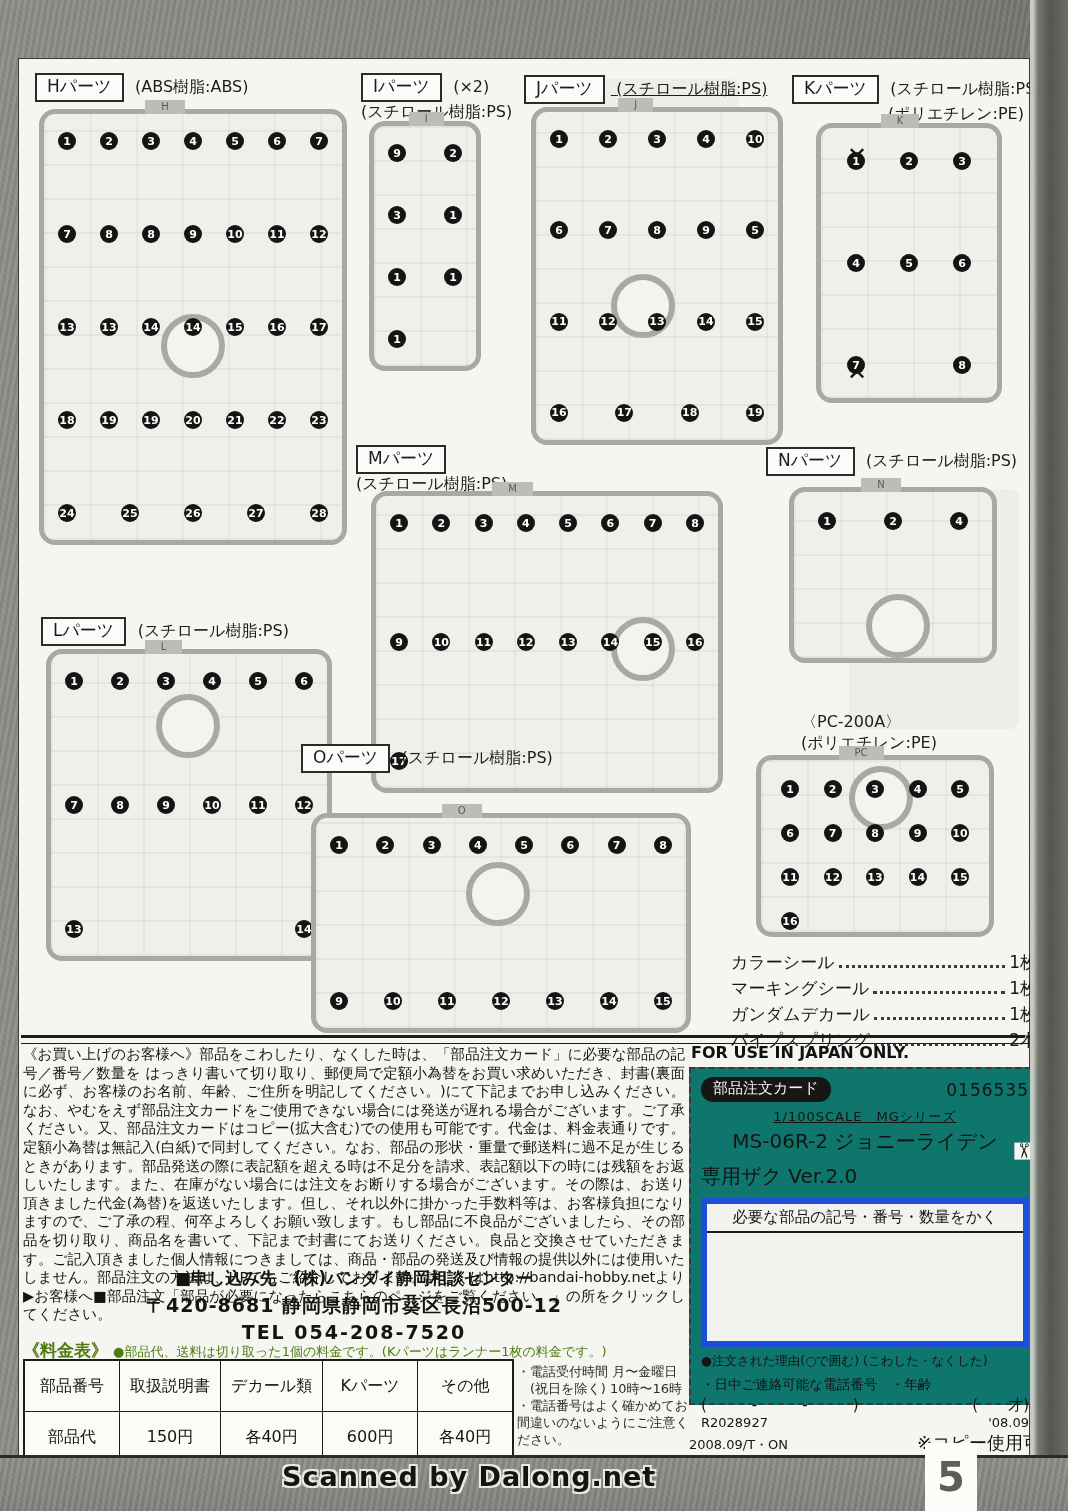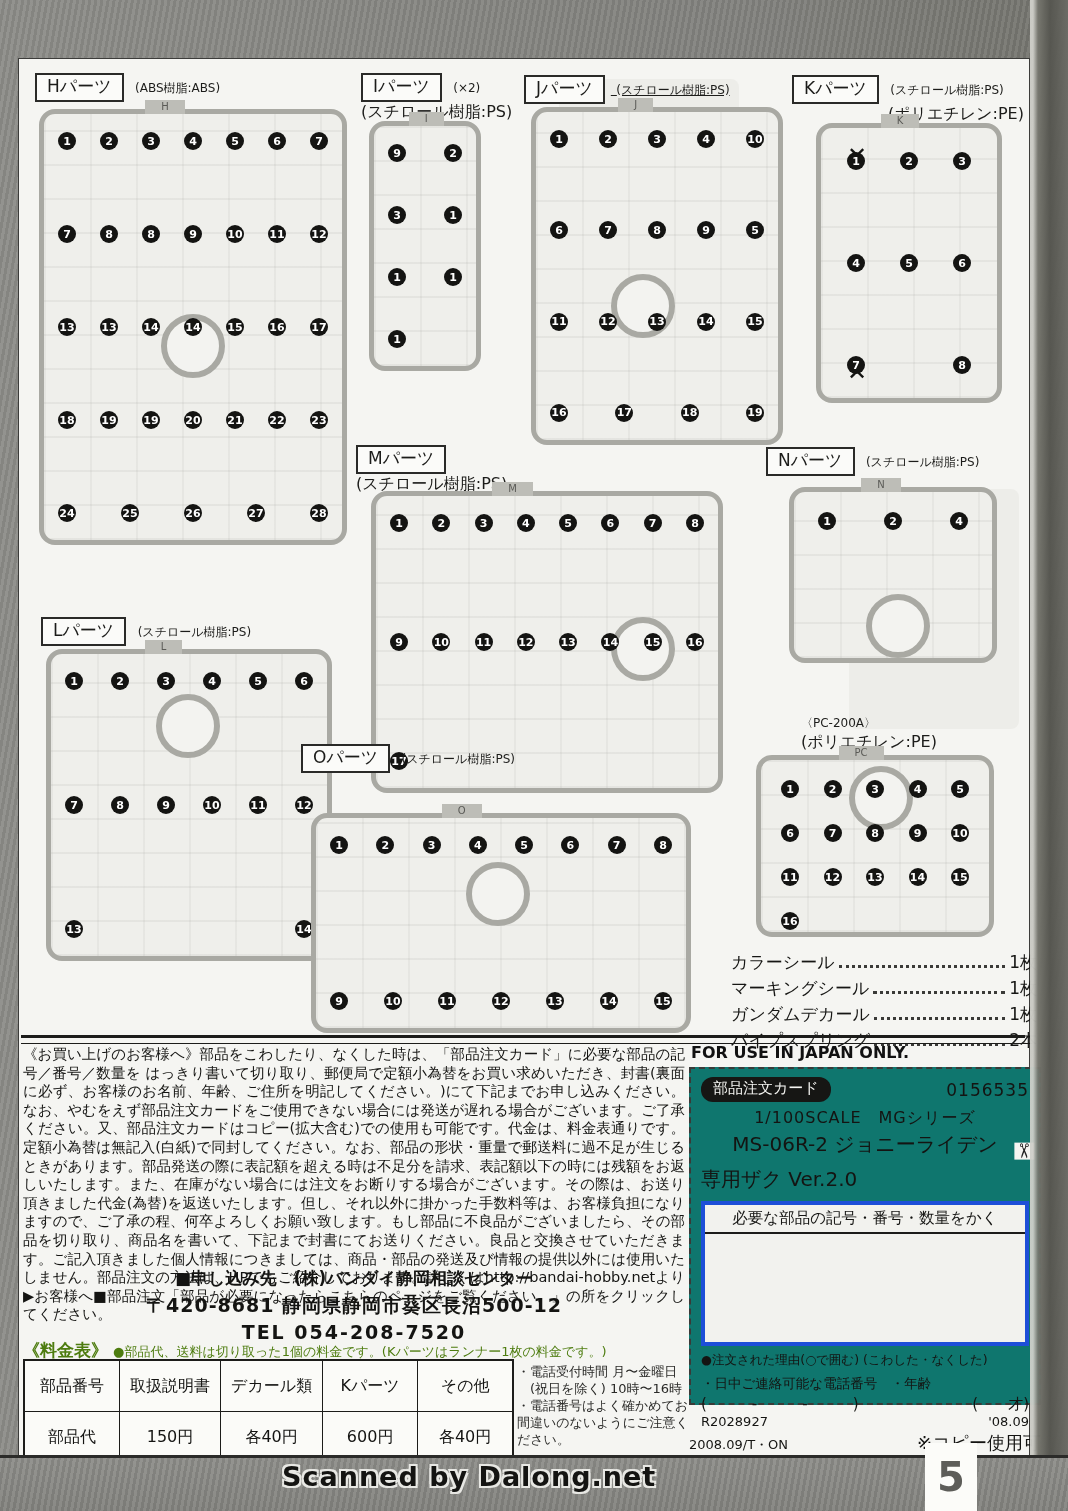--- a/index.html
+++ b/index.html
@@ -14,21 +14,21 @@
   #bottom-strip{position:absolute;left:0;top:1455px;width:1068px;height:56px;
     background:repeating-linear-gradient(100deg, rgba(255,255,255,.05) 0 3px, rgba(0,0,0,.07) 3px 6px),linear-gradient(#8e8e8a,#83837f);
     border-top:3px solid #2b2b29;}
   #page{position:absolute;left:18px;top:58px;width:1012px;height:1398px;
     background:#f5f5f2;border:1px solid #3c3c3a;box-sizing:border-box;}
 
   
   .runner-label{position:absolute;font-size:17px;color:#1c1c1a;white-space:nowrap;}
   .boxed{display:inline-block;border:2px solid #2a2a28;background:#fbfbf9;
     padding:0 10px 2px 10px;margin-right:6px;}
-  .mat{font-size:12px;}
+  .mat{font-size:16px;}
   .mat2{font-size:16px;display:block;}
   .frame{position:absolute;border:5px solid #a9a9a3;border-radius:16px;box-sizing:border-box;
     background:
       repeating-linear-gradient(0deg, rgba(150,150,145,.12) 0 2px, transparent 2px 34px),
       repeating-linear-gradient(90deg, rgba(150,150,145,.10) 0 2px, transparent 2px 46px),
       #efefeb;}
   .tab{position:absolute;top:-14px;left:34%;background:#bdbdb7;color:#5a5a56;
     font-size:10px;line-height:12px;padding:1px 16px;}
   .ring{position:absolute;width:64px;height:64px;border:6px solid #a9a9a3;border-radius:50%;
     background:#f3f3f0;box-sizing:border-box;}
@@ -68,24 +68,24 @@
     line-height:17px;color:#2a2a28;}
 
   
   #japan-only{position:absolute;left:672px;top:984px;font-size:16px;font-weight:bold;color:#111;}
   #order-card{position:absolute;left:670px;top:1008px;width:352px;height:338px;
     border:2px dashed #3a3a38;box-sizing:border-box;padding:8px 10px;display:flex;
     flex-direction:column;color:#141412;background:#0f766e;}
   .card-top{display:flex;justify-content:space-between;align-items:center;}
   #card-badge{background:#161614;color:#f5f5f2;border-radius:12px;padding:2px 12px 4px;font-size:15px;}
   #card-code{font-size:17px;letter-spacing:1px;}
-  #card-series{text-align:center;font-size:16px;margin-top:6px;letter-spacing:1px;}
+  #card-series{text-align:center;font-size:13px;margin-top:6px;letter-spacing:1px;text-decoration:underline;}
   #card-product1{text-align:center;font-size:20px;margin-top:2px;}
   #card-product2{text-align:left;font-size:20px;margin-top:8px;}
-  #write-box{border:4px solid #1d4ed8;margin-top:8px;background:#f2f2ee;}
+  #write-box{border:6px solid #1d4ed8;margin-top:8px;background:#f2f2ee;}
   #write-box .wh{font-size:15.5px;padding:3px 6px;border-bottom:2px solid #1c1c1a;text-align:center;}
   #write-space{height:108px;}
   #reason-line{font-size:12.5px;margin-top:6px;white-space:nowrap;}
   #phone-age-line{font-size:13.5px;margin-top:6px;}
   .blank-row{display:flex;justify-content:space-between;font-size:15px;margin-top:2px;}
   .card-ref{display:flex;justify-content:space-between;font-size:13px;margin-top:auto;}
   #card-footer{position:absolute;left:670px;top:1352px;width:352px;display:flex;
     justify-content:space-between;align-items:baseline;color:#141412;margin-top:20px;}
   #card-footer .fl{font-size:13px;}
   #card-footer .fr{font-size:18px;}

